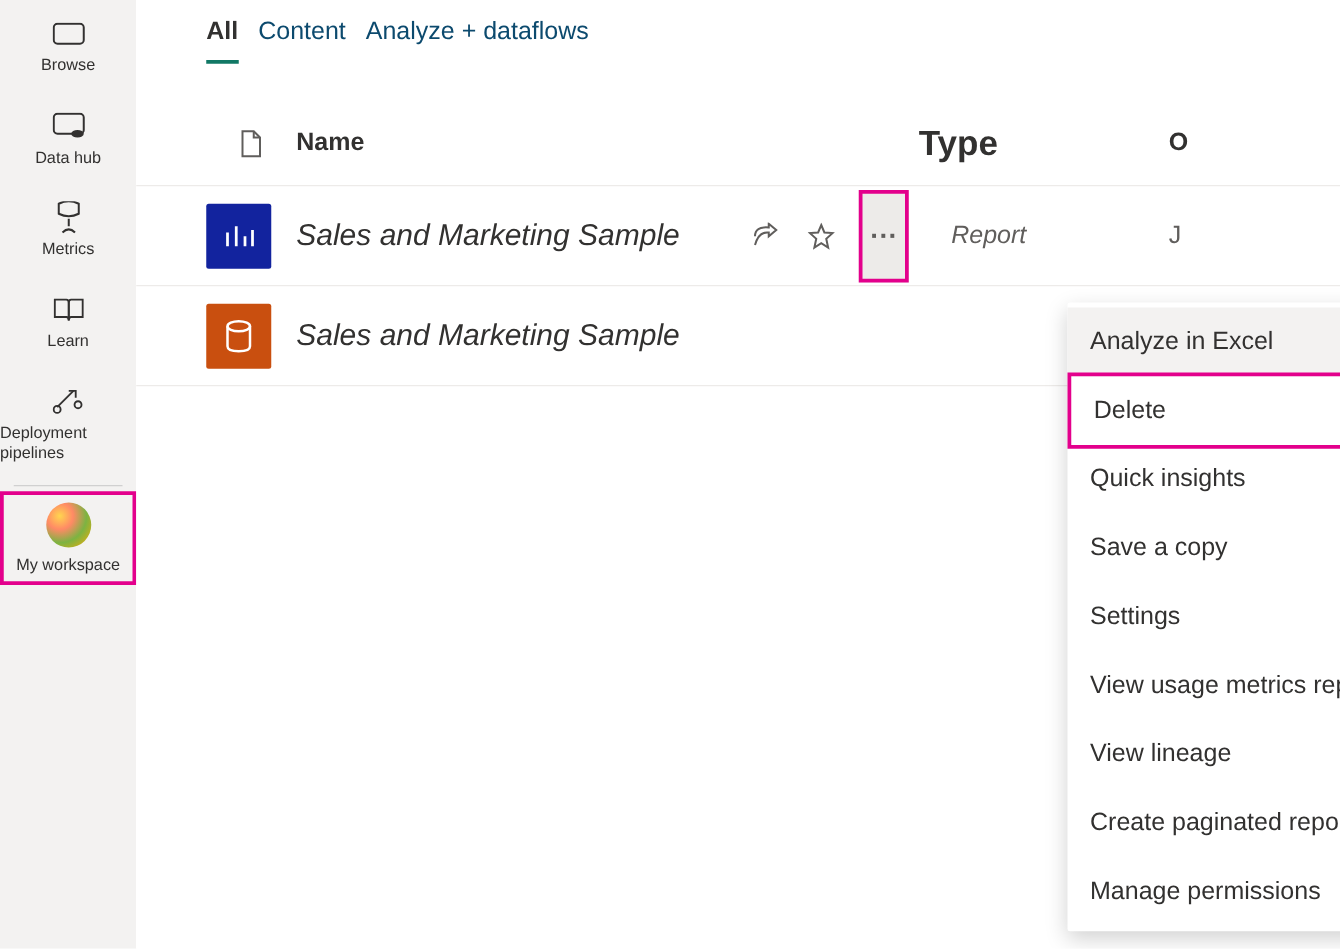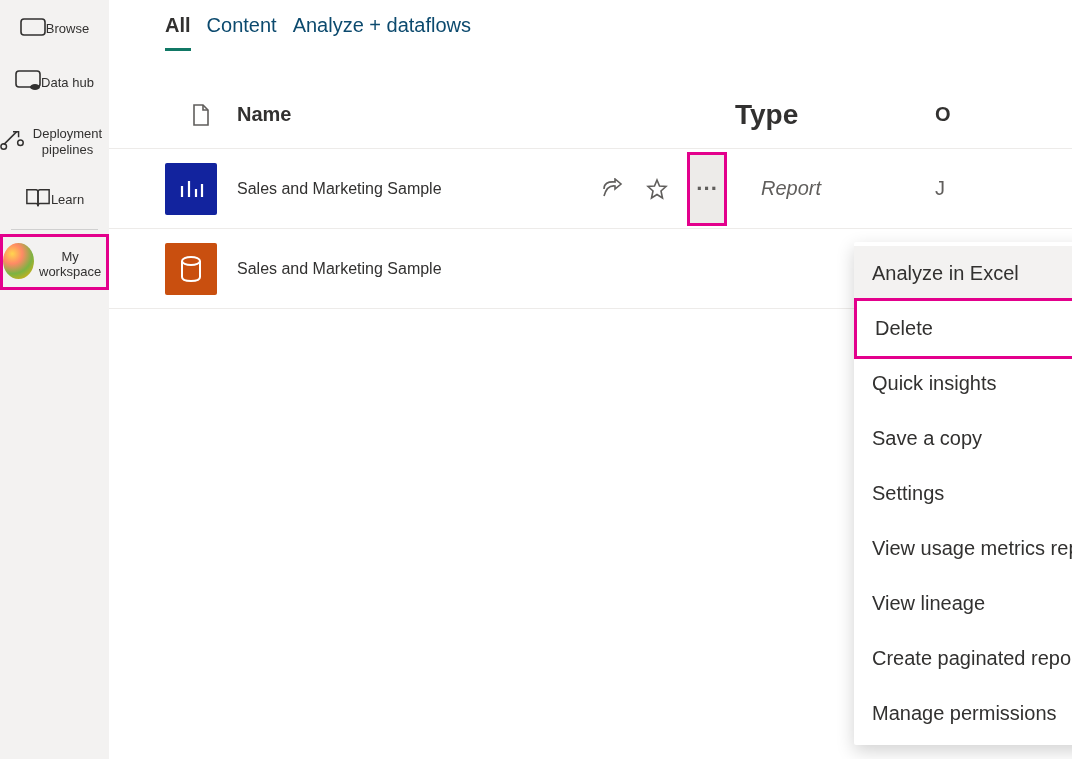--- a/index.html
+++ b/index.html
@@ -20,26 +20,26 @@
       height: 759px;
       background: #f3f2f1;
       display: flex;
       flex-direction: column;
       align-items: center;
       padding-top: 0;
     }
     .sidebar-item {
       width: 100%;
       display: flex;
-      flex-direction: row;
+      flex-direction: column;
       align-items: center;
       justify-content: center;
       padding: 14px 0;
       cursor: pointer;
-      text-align: center;
+      text-align: left;
     }
     .sidebar-item .sicon {
       width: 26px;
       height: 26px;
       display: flex;
       align-items: center;
       justify-content: center;
       color: #323130;
     }
     .sidebar-item .slabel {
@@ -129,22 +129,23 @@
       border-radius: 2px;
       display: flex;
       align-items: center;
       justify-content: center;
       color: #fff;
     }
     .item-icon.report { background: #12239e; }
     .item-icon.dataset { background: #c94f0f; }
     .row .r-name {
       width: 360px;
-      font-size: 16px;
-      color: #323130;
+      font-size: 24px;
+      color: #323130;
+      font-style: italic;
     }
     .row .r-actions {
       width: 138px;
       display: flex;
       align-items: center;
       gap: 16px;
       justify-content: flex-end;
       padding-right: 8px;
     }
     .action-btn {
@@ -216,37 +217,47 @@
     <span class="sicon">
       <svg width="26" height="22" viewBox="0 0 26 22" fill="none" stroke="currentColor" stroke-width="1.6">
           <rect x="1" y="1" width="24" height="16" rx="3"></rect>
           <ellipse cx="20" cy="17" rx="5" ry="3" fill="#323130" stroke="none"></ellipse>
         </svg>
     </span>
     <span class="slabel">Data hub</span>
   </div>
   <div class="sidebar-item">
     <span class="sicon">
+      <svg width="24" height="26" viewBox="0 0 24 26" fill="none" stroke="currentColor" stroke-width="1.6">
+          <path d="M4 2 Q12 -2 20 2 L20 10 Q12 14 4 10 Z"></path>
+          <line x1="12" y1="14" x2="12" y2="20"></line>
+          <path d="M7 25 Q12 20 17 25"></path>
+        </svg>
+    </span>
+    <span class="slabel">Metrics</span>
+  </div>
+  <div class="sidebar-item">
+    <span class="sicon">
+      <svg width="28" height="22" viewBox="0 0 28 22" fill="none" stroke="currentColor" stroke-width="1.6">
+          <path d="M2 2 L12 2 Q14 2 14 5 L14 20 Q14 17 12 17 L2 17 Z"></path>
+          <path d="M26 2 L16 2 Q14 2 14 5 L14 20 Q14 17 16 17 L26 17 Z"></path>
+        </svg>
+    </span>
+    <span class="slabel">Learn</span>
+  </div>
+  <div class="sidebar-item">
+    <span class="sicon">
       <svg width="28" height="26" viewBox="0 0 28 26" fill="none" stroke="currentColor" stroke-width="1.6">
           <path d="M4 18 L18 4"></path>
           <path d="M14 4 L20 4 L20 10"></path>
           <circle cx="4" cy="20" r="3"></circle>
           <circle cx="22" cy="16" r="3"></circle>
         </svg>
     </span>
     <span class="slabel">Deployment pipelines</span>
-  </div>
-  <div class="sidebar-item">
-    <span class="sicon">
-      <svg width="28" height="22" viewBox="0 0 28 22" fill="none" stroke="currentColor" stroke-width="1.6">
-          <path d="M2 2 L12 2 Q14 2 14 5 L14 20 Q14 17 12 17 L2 17 Z"></path>
-          <path d="M26 2 L16 2 Q14 2 14 5 L14 20 Q14 17 16 17 L26 17 Z"></path>
-        </svg>
-    </span>
-    <span class="slabel">Learn</span>
   </div>
   <div class="sidebar-divider"></div>
   <div class="sidebar-item myws">
     <div class="avatar"></div>
     <span class="slabel">My workspace</span>
   </div>
 </nav>
 
 <main class="main">
   <div class="tabs">

